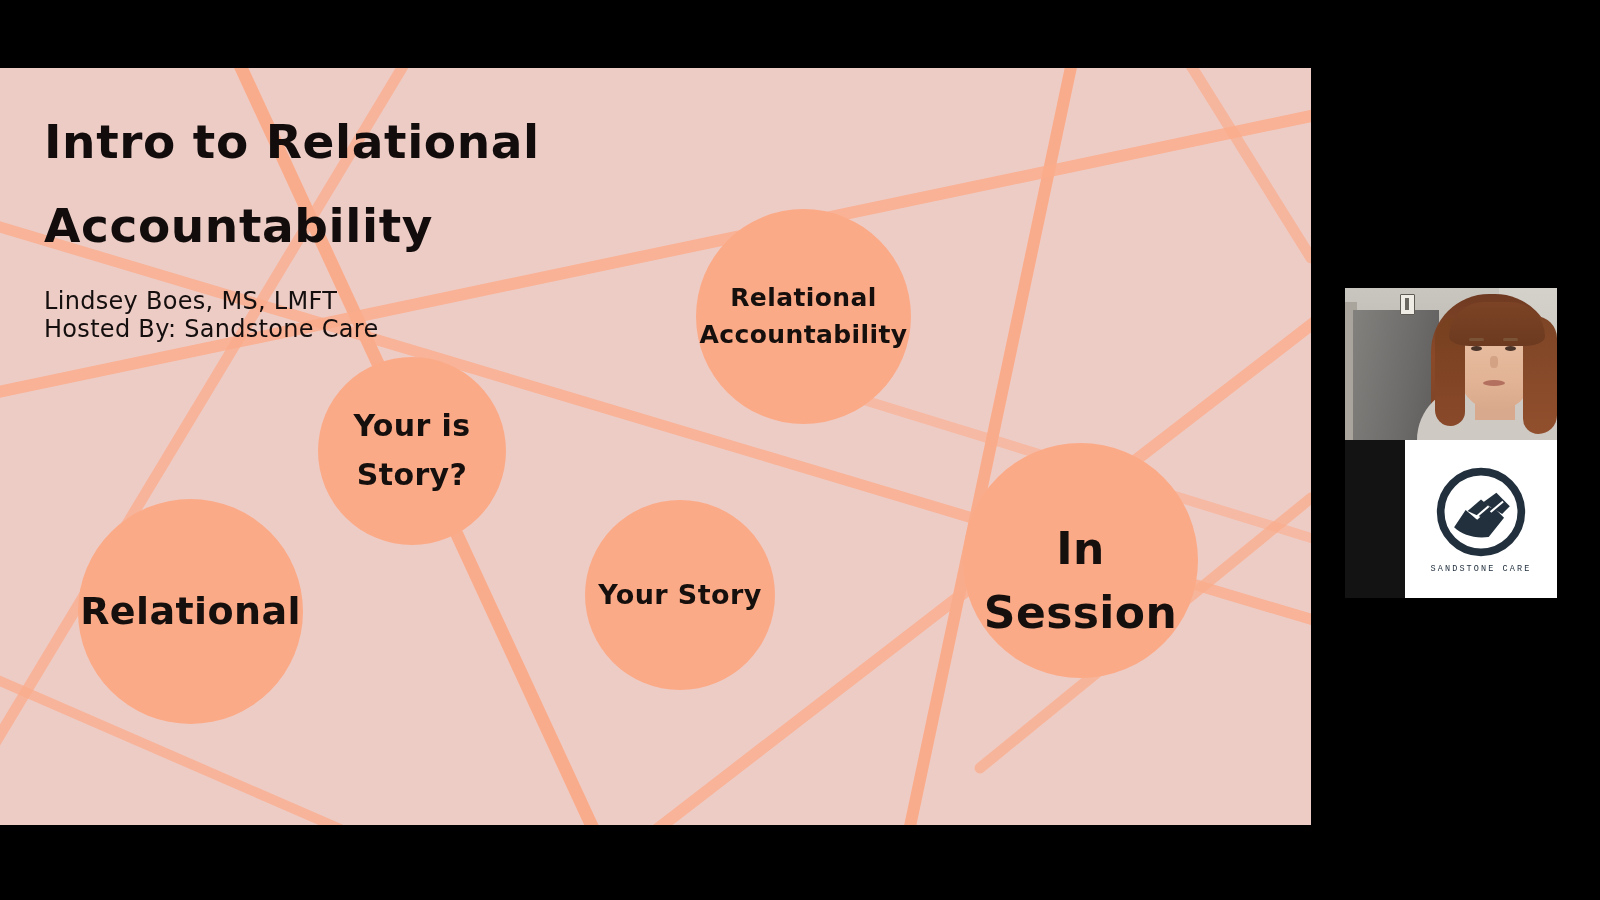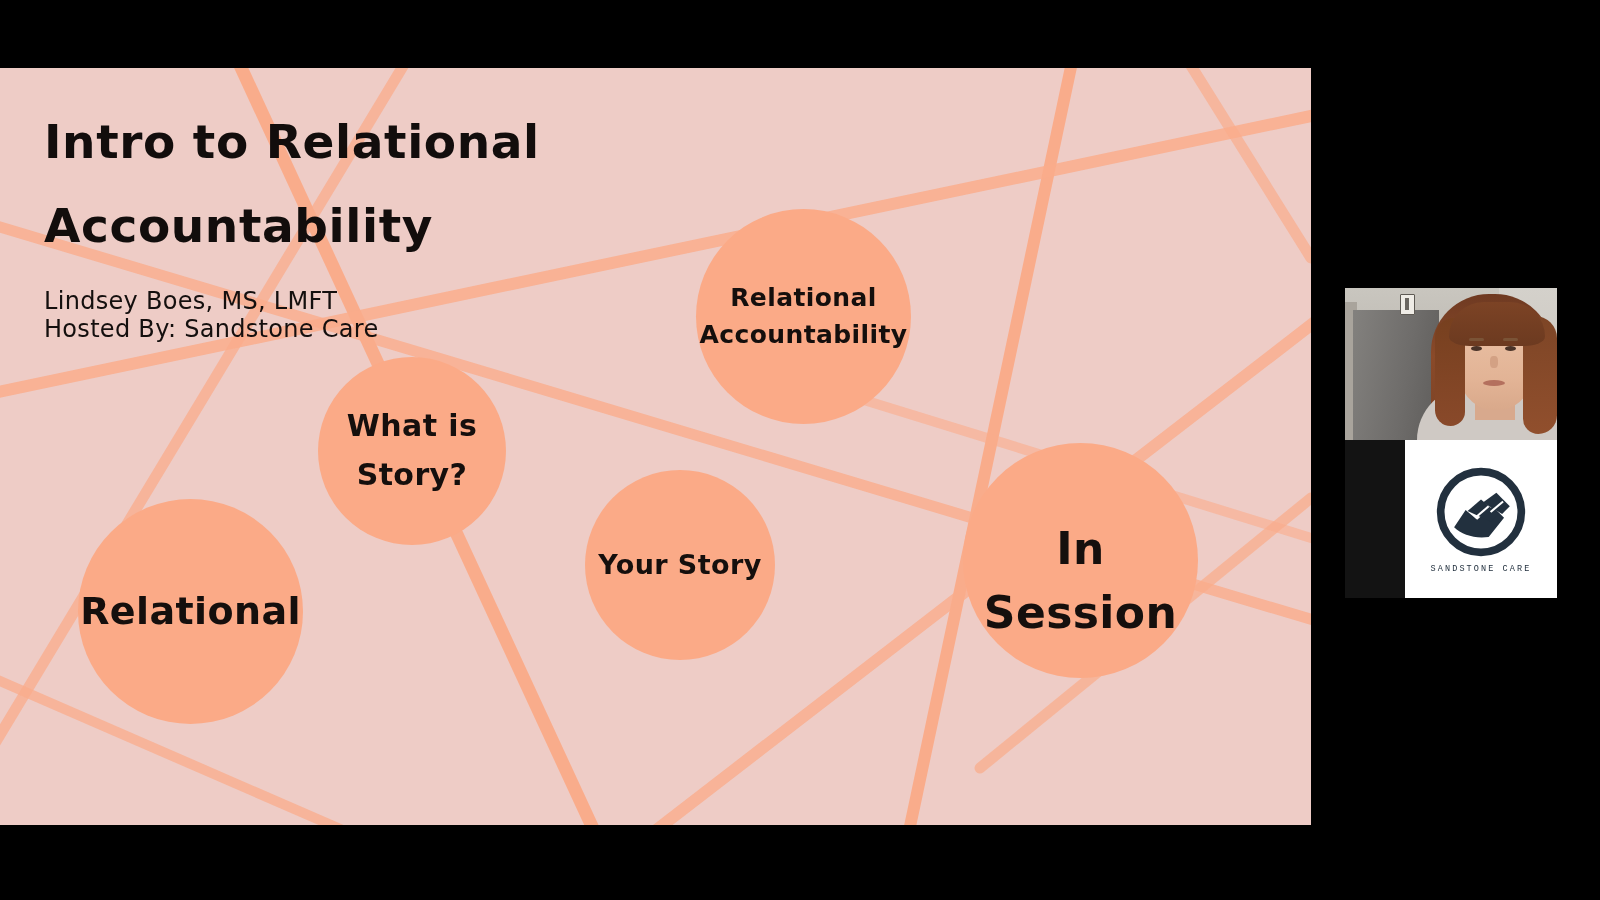--- a/index.html
+++ b/index.html
@@ -95,21 +95,21 @@
   }
   #bubble-relational-accountability .bubble-label { font-size: 25px; }
 
   #bubble-what-is-story {
     left: 318px; top: 289px;
     width: 188px; height: 188px;
   }
   #bubble-what-is-story .bubble-label { font-size: 30px; line-height: 1.62; }
 
   #bubble-your-story {
-    left: 585px; top: 402px;
+    left: 585px; top: 432px;
     width: 190px; height: 190px;
   }
   #bubble-your-story .bubble-label { font-size: 27px; }
 
   #bubble-in-session {
     left: 963px; top: 375px;
     width: 235px; height: 235px;
   }
   #bubble-in-session .bubble-label {
     font-size: 44px;
@@ -327,21 +327,21 @@
       <p class="slide-presenter">Lindsey Boes, MS, LMFT</p>
       <p class="slide-host">Hosted By: Sandstone Care</p>
     </div>
 
     <div class="bubble" id="bubble-relational-accountability">
       <span class="bubble-label">Relational
 Accountability</span>
     </div>
 
     <div class="bubble" id="bubble-what-is-story">
-      <span class="bubble-label">What is
+      <span class="bubble-label">Your is
 Story?</span>
     </div>
 
     <div class="bubble" id="bubble-your-story">
       <span class="bubble-label">Your Story</span>
     </div>
 
     <div class="bubble" id="bubble-in-session">
       <span class="bubble-label">In Session</span>
     </div>

